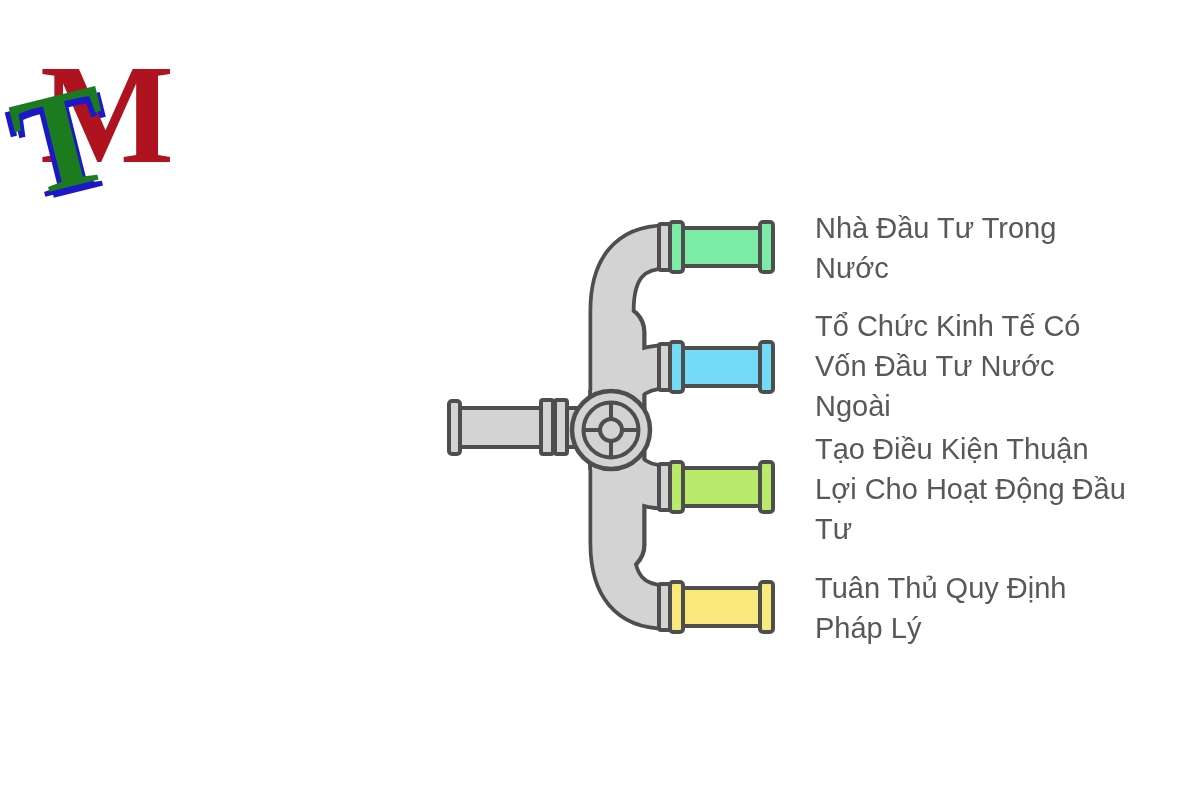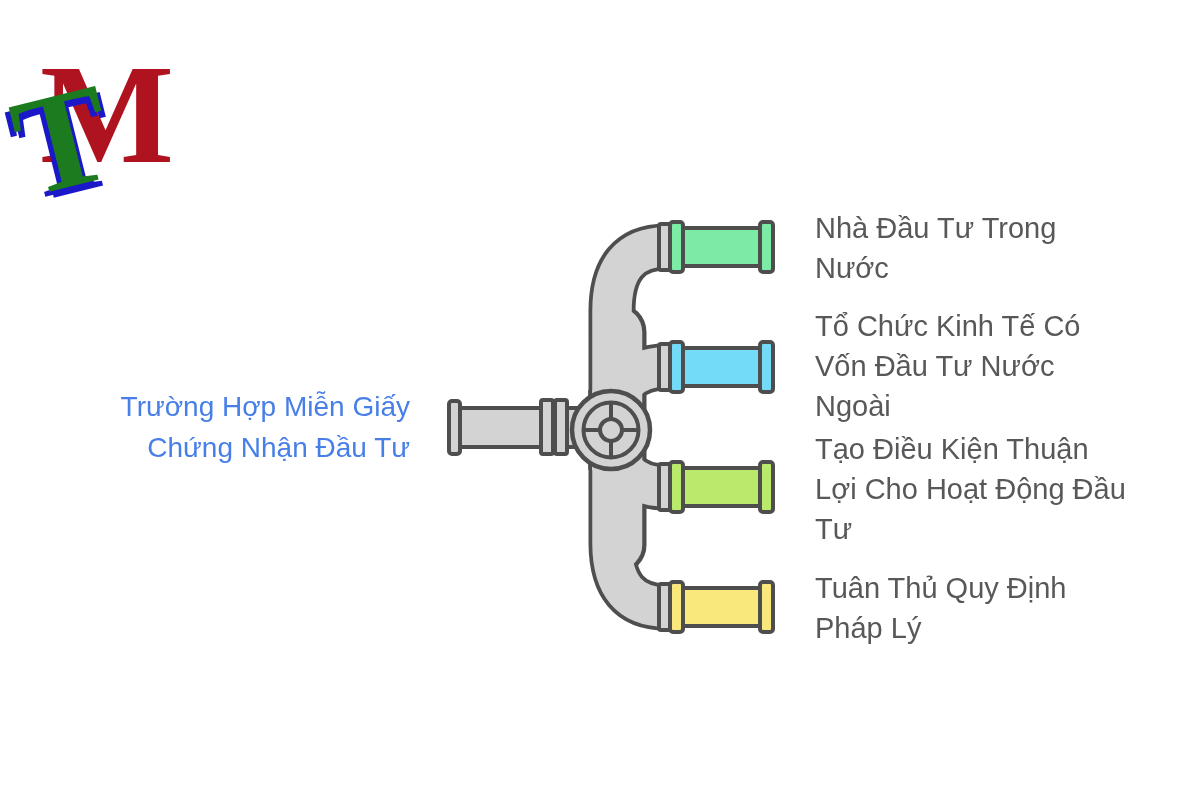--- a/index.html
+++ b/index.html
@@ -54,22 +54,20 @@
 <body>
 
 <div class="stage">
 
   <div class="logo">
     <span class="logo-m">M</span>
     <span class="logo-t">T</span>
   </div>
 
 
-  <div class="source-label">Trường Hợp Miễn Giấy
-Chứng Nhận Đầu Tư</div>
 
   <svg class="pipes" viewBox="0 0 1200 800" aria-hidden="true">
 
     <rect x="456" y="408" width="150" height="39" fill="#d3d3d3" stroke="#4e4e4e" stroke-width="4"></rect>
 
     <g fill="none">
       <g stroke="#4e4e4e">
         <path d="M 612 470 L 612 311 Q 612 247 666 247" stroke-width="47"></path>
         <path d="M 612 470 L 612 430 Q 612 367 666 367" stroke-width="47"></path>
         <path d="M 612 390 L 612 424 Q 612 487 666 487" stroke-width="47"></path>

